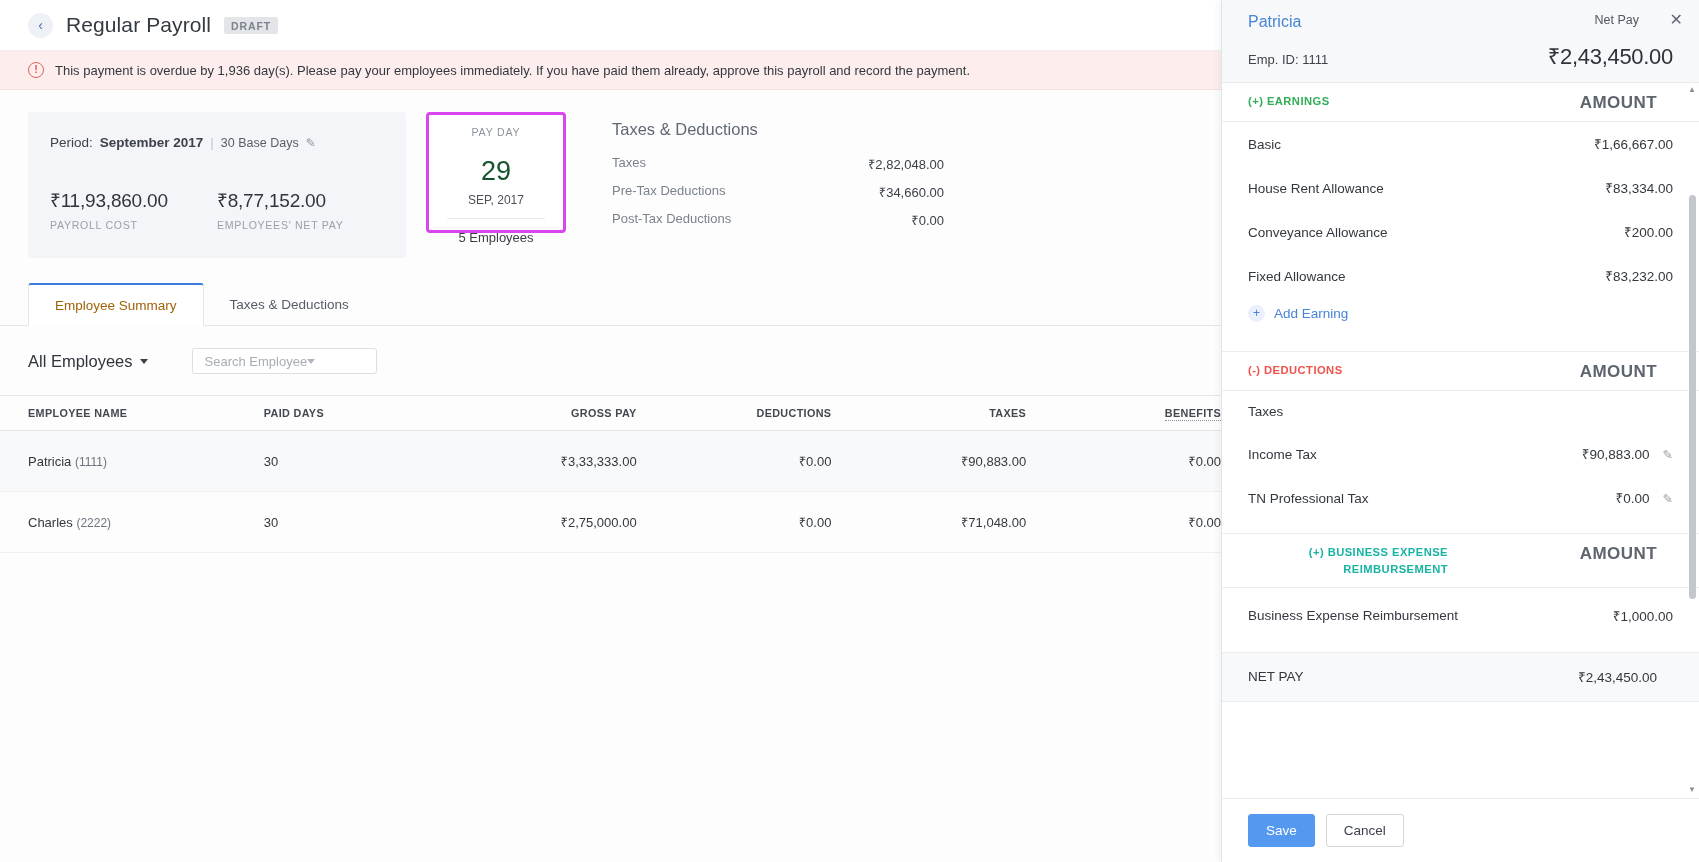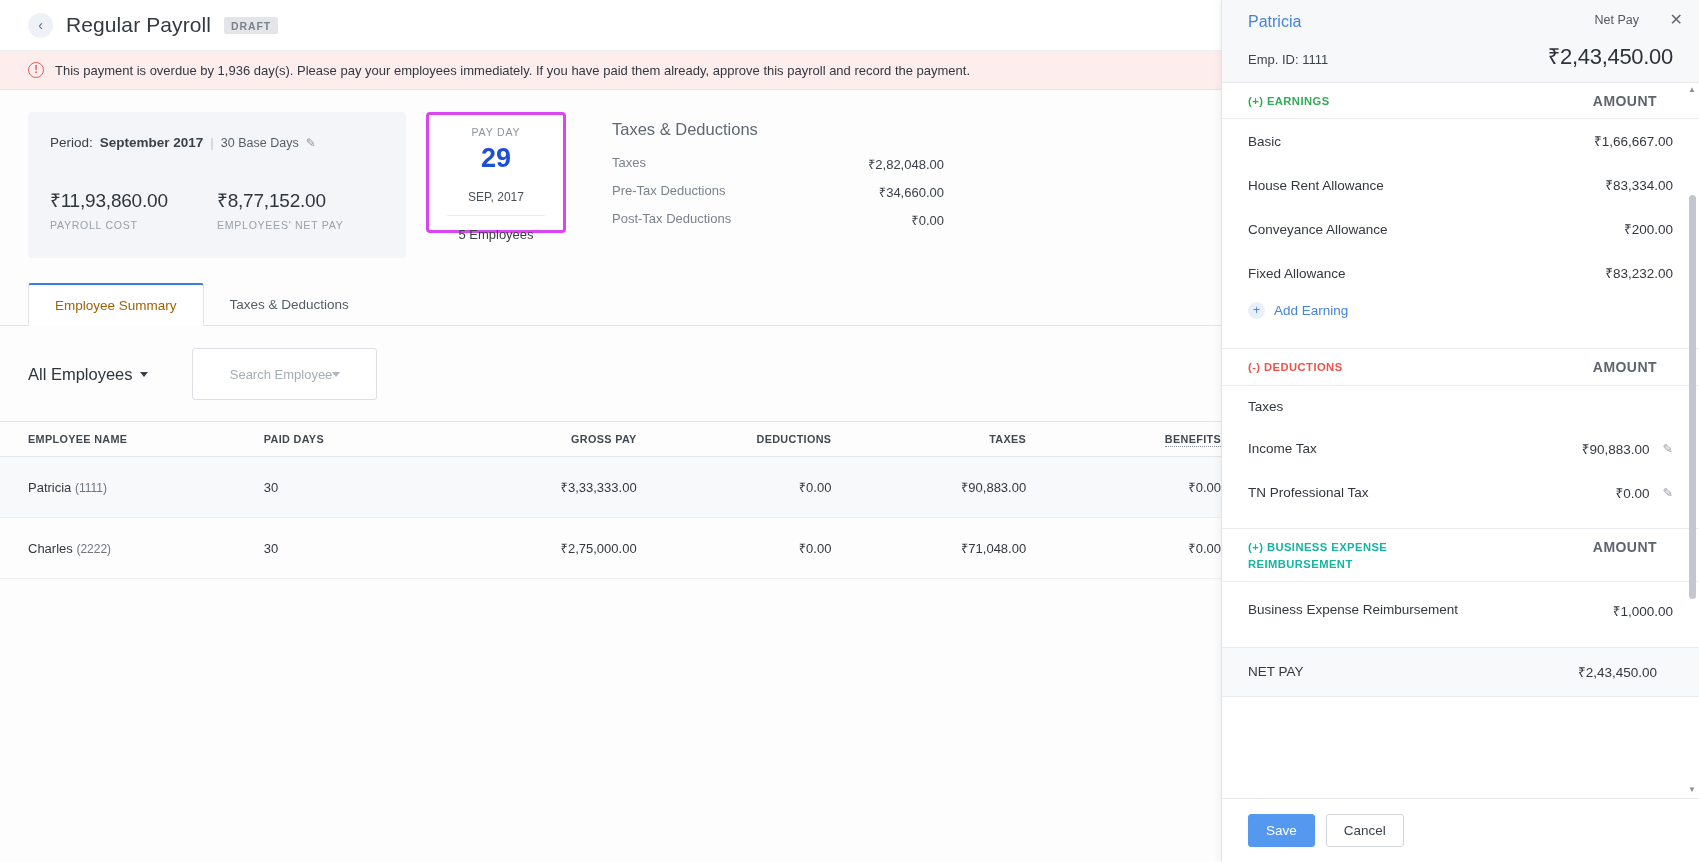--- a/index.html
+++ b/index.html
@@ -72,22 +72,22 @@
   .fig { width: 178px; }
   .fig .amt { font-size: 19px; color: #2f353d; font-weight: 400; letter-spacing: -.2px; }
   .fig .cap { font-size: 10.6px; color: #9aa0a9; letter-spacing: .7px; margin-top: 6px; }
 
   .payday-card {
     width: 140px; height: 121px; background: #fff;
     border: 3px solid #d946ef; border-radius: 4px;
     text-align: center; padding-top: 11px;
   }
   .payday-card .cap { font-size: 10.6px; color: #8d949e; letter-spacing: .8px; }
-  .payday-card .day { font-size: 27px; color: #1d4ed8; margin-top: 5px; font-weight: 700; }
-  .payday-card .my { font-size: 12px; color: #4a5058; margin-top: 16px; }
+  .payday-card .day { font-size: 27px; color: #14532d; margin-top: 18px; font-weight: 400; }
+  .payday-card .my { font-size: 12px; color: #4a5058; margin-top: 6px; }
   .payday-card hr { border: none; border-top: 1px solid #e9ebef; margin: 11px 18px 0; }
   .payday-card .emp { font-size: 13px; color: #3b4149; margin-top: 11px; }
 
   .td-block { margin-left: 26px; padding-top: 8px; }
   .td-title { font-size: 16.5px; color: #606873; font-weight: 400; margin-bottom: 16px; }
   .td-row { display: flex; margin-bottom: 10px; font-size: 13px; }
   .td-row .k { color: #7b828c; width: 212px; }
   .td-row .v { color: #3b4149; width: 120px; text-align: right; }
 
   
@@ -105,23 +105,23 @@
     border: 1px solid #e4e6ea; border-bottom-color: #fff;
     border-top: 2px solid #3c7ddd;
     border-radius: 3px 3px 0 0; z-index: 2; padding-top: 13px;
   }
 
   
   .filter-row { display: flex; align-items: center; padding: 22px 28px 0 28px; gap: 44px; }
   .all-emp { font-size: 16.5px; color: #2f353d; display: flex; align-items: center; gap: 7px; cursor: pointer; }
   .caret { border-left: 4.5px solid transparent; border-right: 4.5px solid transparent; border-top: 5.5px solid #3a4048; }
   .search-box {
-    width: 185px; height: 52px; border: 1px solid #dcdfe4; border-radius: 3px;
+    width: 185px; height: 26px; border: 1px solid #dcdfe4; border-radius: 3px;
     background: #fff; display: flex; align-items: center;
-    padding: 0 10px 0 12px; justify-content: center;
+    padding: 0 10px 0 12px; justify-content: flex-start;
   }
   .search-box .ph { font-size: 13px; color: #a7adb6; }
   .search-box .dd { border-left: 4px solid transparent; border-right: 4px solid transparent; border-top: 5px solid #b0b6be; }
 
   
   .tbl { margin-top: 21px; width: 100%; border-collapse: collapse; }
   .tbl th {
     font-size: 10.8px; font-weight: 700; color: #42484f;
     letter-spacing: .35px; text-align: right; padding: 11px 0 11px 0;
     border-bottom: 1px solid #e4e6ea; border-top: 1px solid #e4e6ea;
@@ -166,24 +166,24 @@
     position: absolute; right: 2px; top: 2px; bottom: 0; width: 9px;
   }
   .scroll-thumb {
     position: absolute; right: 1px; top: 110px; width: 7px; height: 404px;
     background: #c3c6cc; border-radius: 4px;
   }
   .scroll-arrow { position:absolute; right:1px; font-size:8px; color:#8a8f97; }
 
   .sec-head {
     display: flex; justify-content: space-between; align-items: flex-start;
-    padding: 10px 42px 8px 26px; border-bottom: 1px solid #eaecef;
+    padding: 10px 42px 8px 26px; border-bottom: 1px solid #eaecef; text-align: right;
   }
   .sec-head .t { font-size: 11.2px; letter-spacing: .45px; font-weight: 600; line-height: 1.55; }
-  .sec-head .a { font-size: 14px; letter-spacing: .45px; color: #5e656e; font-weight: 600; }
+  .sec-head .a { font-size: 17px; letter-spacing: .45px; color: #5e656e; font-weight: 600; }
   .t.earn { color: #31ad57; }
   .t.ded  { color: #f0524b; }
   .t.biz  { color: #17b3a3; max-width: 200px; }
 
   .line {
     display: flex; align-items: center; justify-content: space-between;
     padding: 13px 26px 13px 26px; font-size: 13.5px; color: #33383f;
   }
   .line .v { display: flex; align-items: center; gap: 13px; }
   .line .amt { color: #33383f; }

